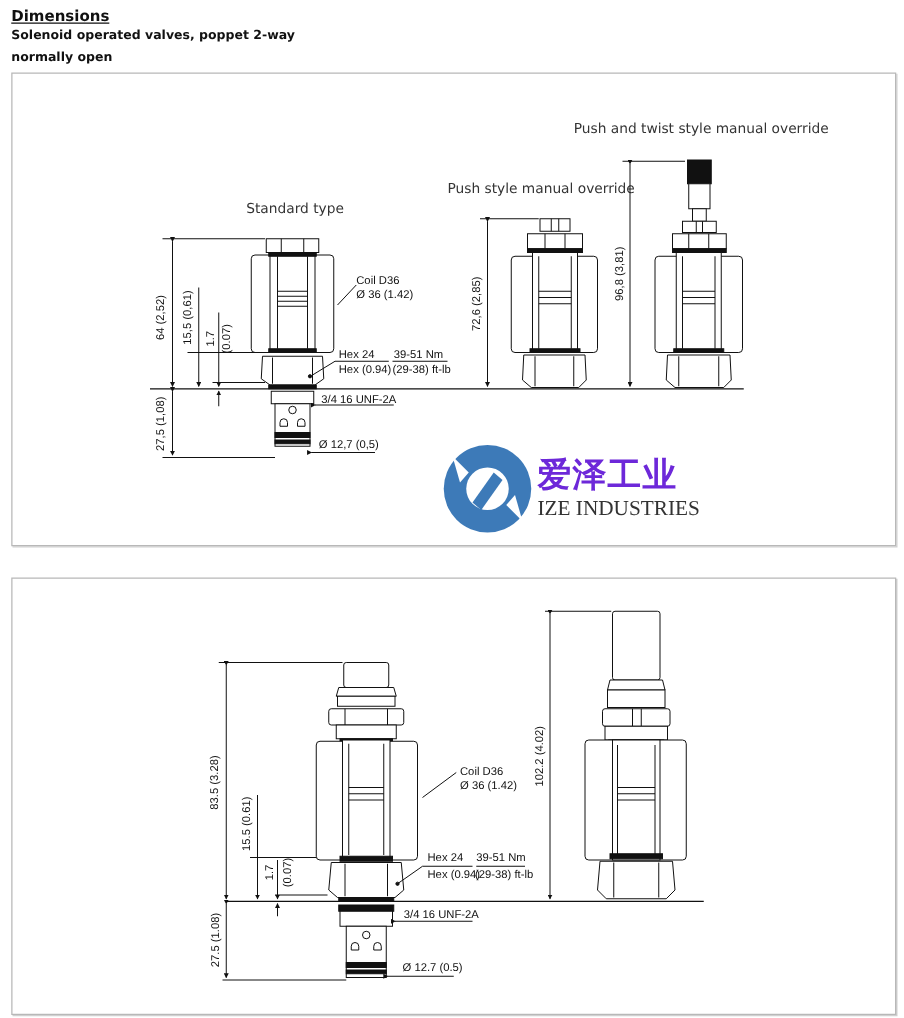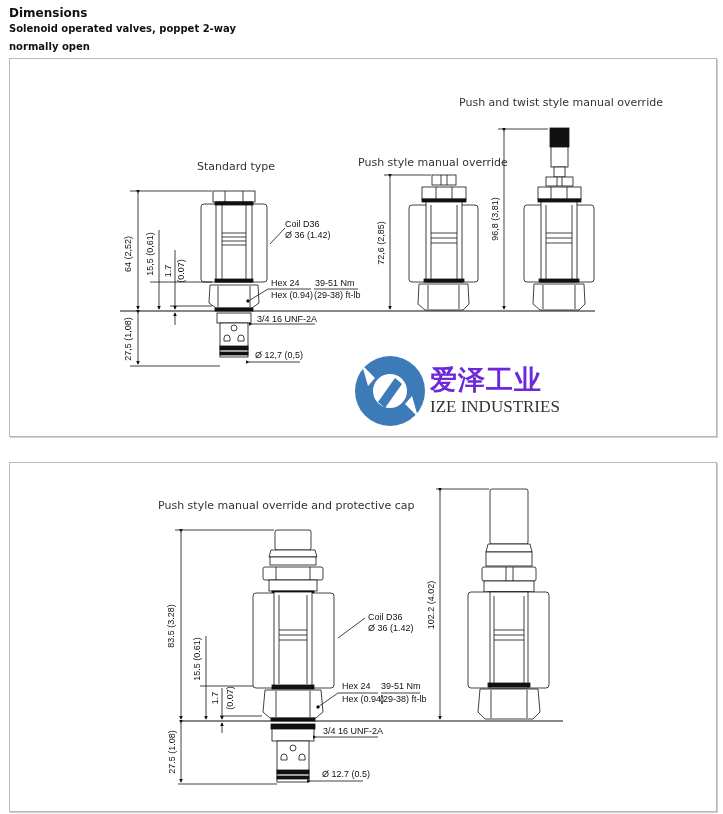--- a/index.html
+++ b/index.html
@@ -1,19 +1,19 @@
 <!DOCTYPE html>
 <html><head>
 <meta charset="utf-8">
 <style>
   html, body { margin: 0; padding: 0; background: #ffffff; }
   body { width: 723px; height: 814px; position: relative; overflow: hidden;
          font-family: "DejaVu Sans", sans-serif; color: #1a1a1a; }
   .hdr { position: absolute; left: 9px; font-weight: bold; color: #111; }
-  .hdr.h1 { top: 6px; font-size: 12px; }
+  .hdr.h1 { top: 6px; font-size: 12px; text-decoration: underline; }
   .hdr.h2 { top: 23px; font-size: 10px; }
   .hdr.h3 { top: 41px; font-size: 10px; }
   .panel { position: absolute; left: 9px; width: 706px; border: 1px solid #b8b8b8;
            box-shadow: 1px 1px 0 #d0d0d0; background: #fff; }
   .panel.p1 { top: 58px; height: 377px; }
   .panel.p2 { top: 462px; height: 348px; }
   .caption { position: absolute; font-size: 11px; color: #333; white-space: nowrap; }
   svg { position: absolute; left: 0; top: 0; overflow: visible; }
   .dim { font-family: "Liberation Sans", sans-serif; font-size: 9px; fill: #111; }
   .logo-cn { position: absolute; font-size: 27px; font-weight: bold; color: #6d28d9; letter-spacing: 1px; }
@@ -21,21 +21,21 @@
 </style>
 </head>
 <body>
 
 <div class="hdr h1">Dimensions</div>
 <div class="hdr h2">Solenoid operated valves, poppet 2-way</div>
 <div class="hdr h3">normally open</div>
 
 <div class="panel p1">
   <div class="caption" style="left:187px;top:101px;">Standard type</div>
-  <div class="caption" style="left:348px;top:85px;margin-top:12px;">Push style manual override</div>
+  <div class="caption" style="left:348px;top:85px;">Push style manual override</div>
   <div class="caption" style="left:449px;top:37px;">Push and twist style manual override</div>
 </div>
 
 <svg width="723" height="814" stroke="#111" fill="none" stroke-width="0.8">
   <defs>
     <marker id="ar" viewBox="0 0 6 6" refX="5" refY="3" markerWidth="5" markerHeight="5" orient="auto">
       <path d="M0,0 L6,3 L0,6 z" fill="#111" stroke="none"></path>
     </marker>
   </defs>
 
@@ -247,14 +247,13 @@
   </g>
   <line x1="436" y1="489" x2="489" y2="489"></line>
   <line x1="440" y1="491" x2="440" y2="719" marker-start="url(#ar)" marker-end="url(#ar)"></line>
   <text class="dim" stroke="none" transform="translate(434,605) rotate(-90)" text-anchor="middle">102.2 (4.02)</text>
 </svg>
 
 <div class="logo-cn" style="left:430px;top:362px;">爱泽工业</div>
 <div class="logo-en" style="left:430px;top:397px;">IZE INDUSTRIES</div>
 
 <div class="panel p2" style="background:transparent;">
-  <div class="caption" style="left:148px;top:36px;">Push style manual override and protective cap</div>
 </div>
 
 </body></html>

